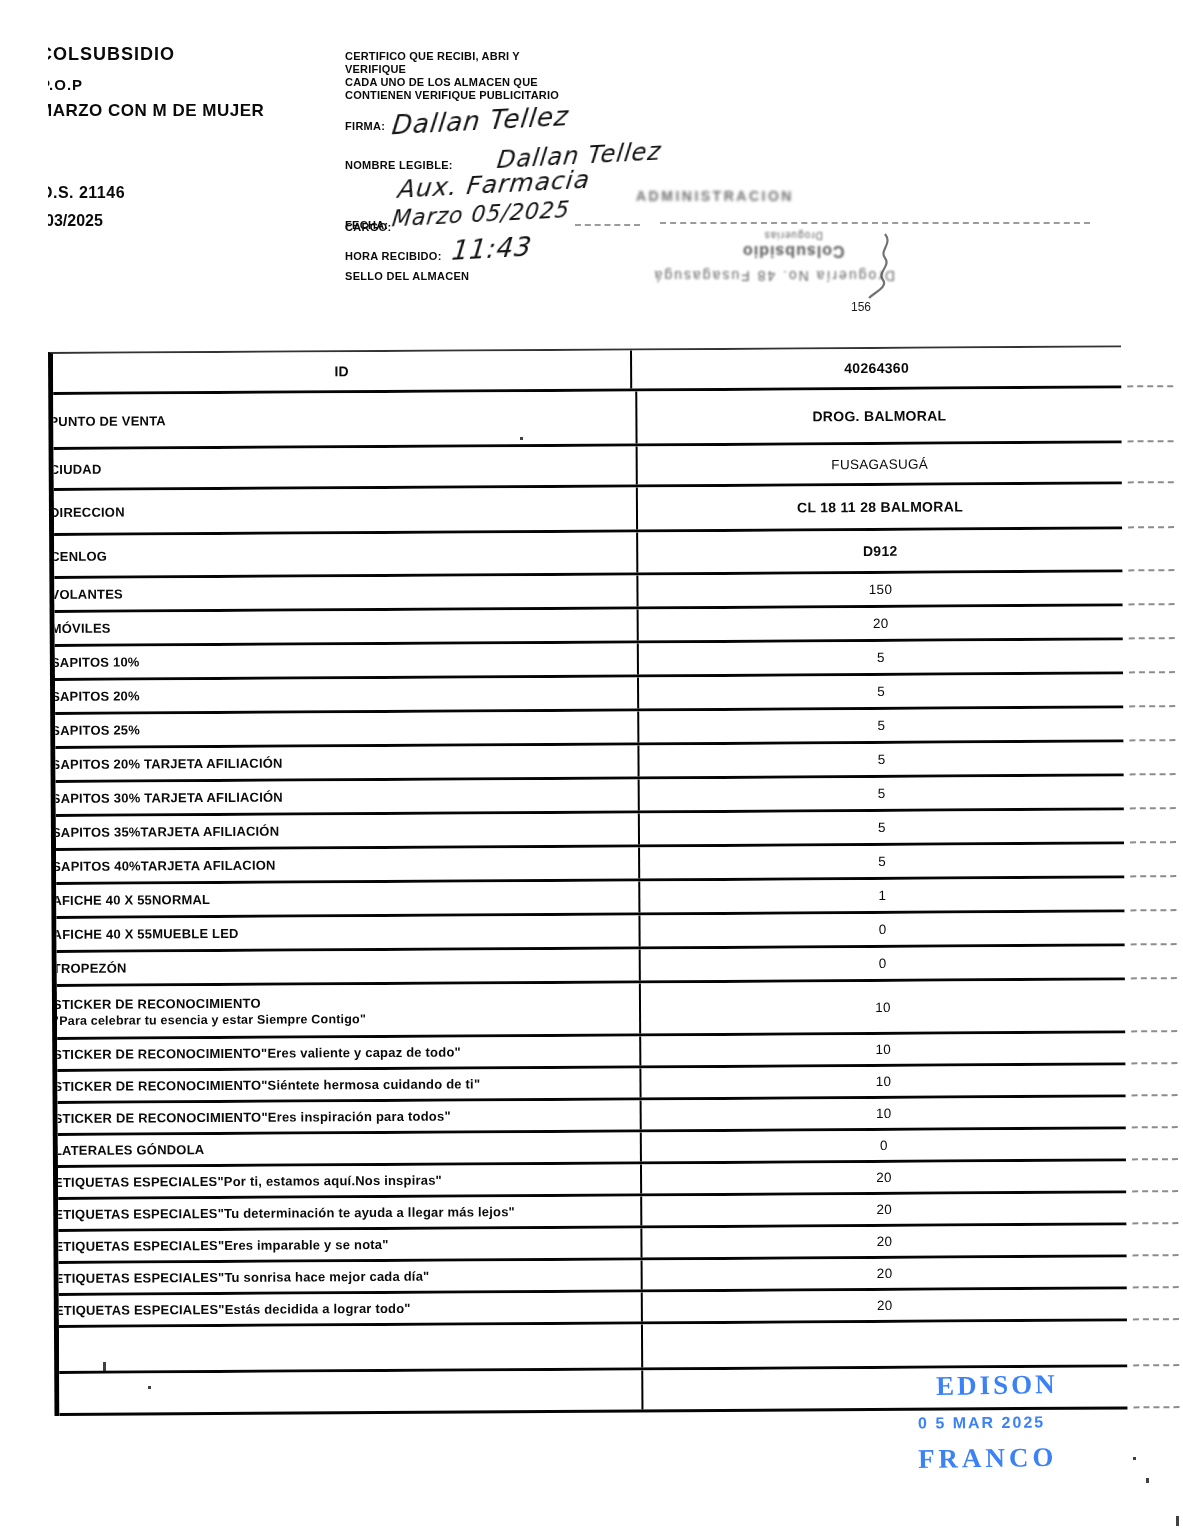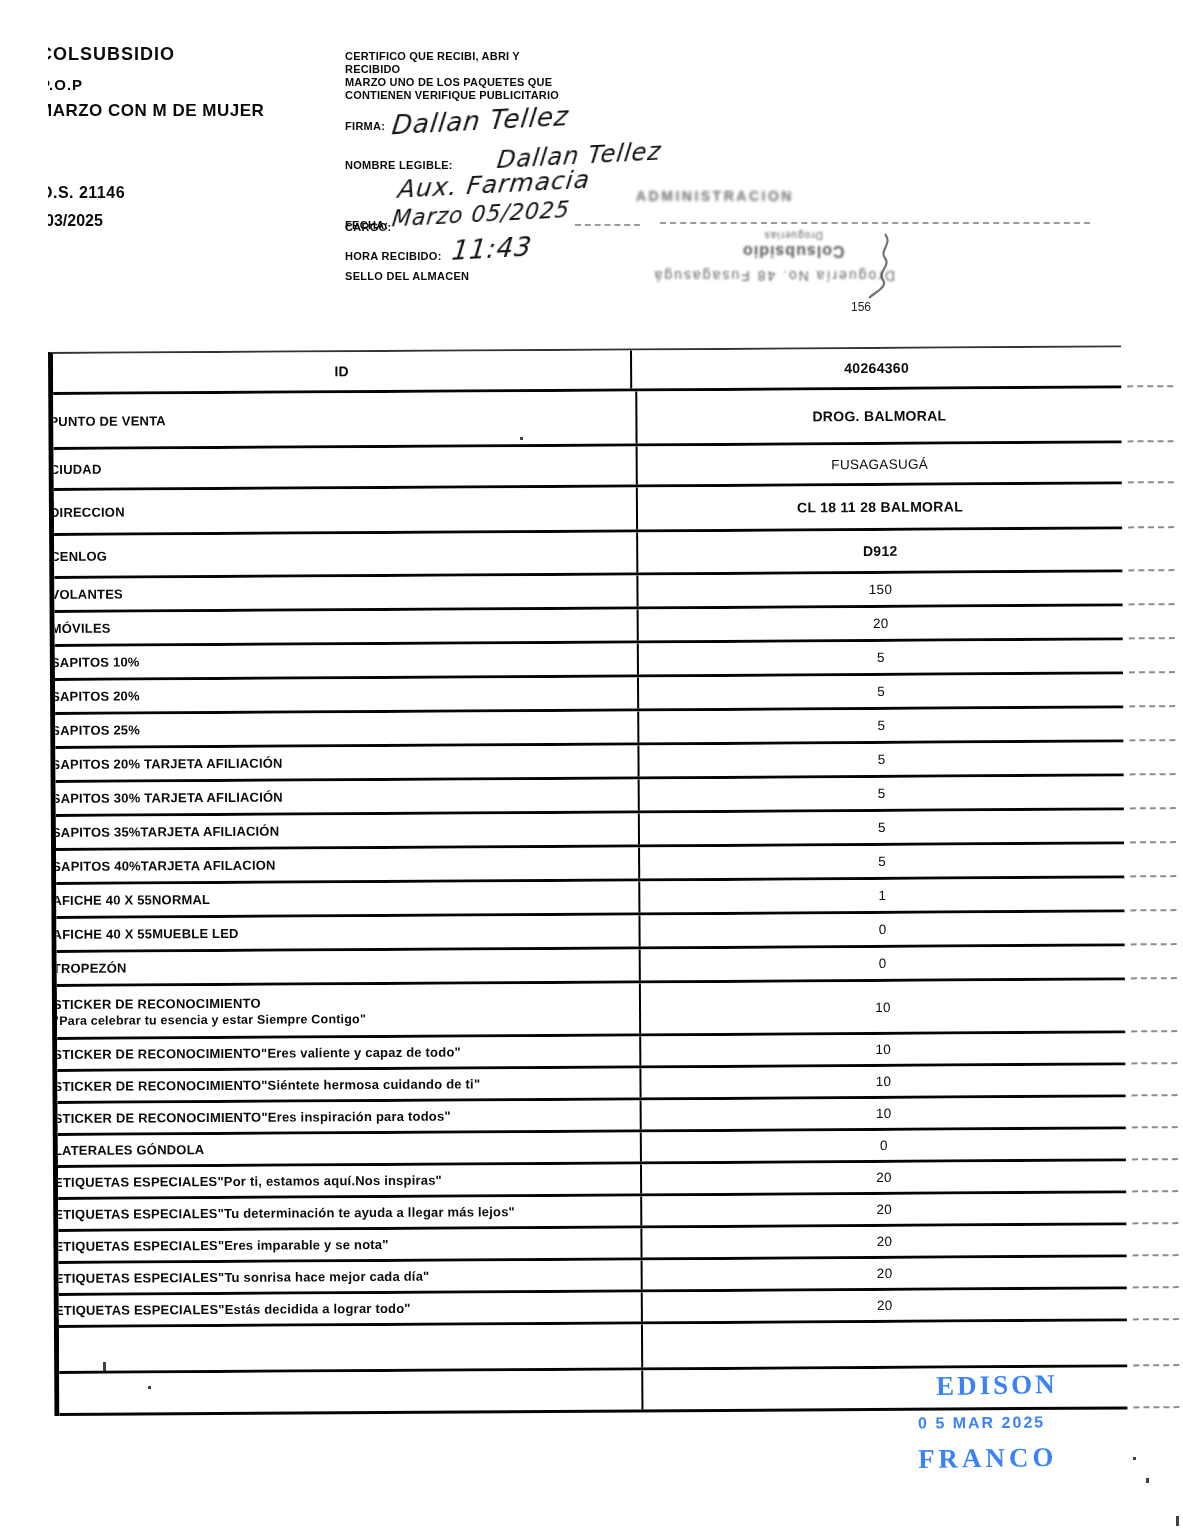--- a/index.html
+++ b/index.html
@@ -88,22 +88,22 @@
   <div class="hdr-left">
     <div class="clip company"><span>COLSUBSIDIO</span></div>
     <div class="clip program"><span>P.O.P</span></div>
     <div class="clip campaign"><span>MARZO CON M DE MUJER</span></div>
   </div>
   <div class="clip order"><span>O.S. 21146</span></div>
   <div class="clip period"><span>03/2025</span></div>
 
   <div class="hdr-mid">
     <div class="cert">CERTIFICO QUE RECIBI, ABRI Y</div>
-    <div class="cert">RECIBIDO</div>
-    <div class="cert">MARZO  UNO DE LOS PAQUETES QUE</div>
+    <div class="cert">VERIFIQUE</div>
+    <div class="cert">CADA  UNO DE LOS ALMACEN QUE</div>
     <div class="cert">CONTIENEN VERIFIQUE PUBLICITARIO</div>
   </div>
 
   <div class="field" style="top:120px;">FIRMA:</div>
   <div class="field" style="top:159px;">NOMBRE LEGIBLE:</div>
   <div class="field" style="top:197px;margin-top:24px;">CARGO:</div>
   <div class="field" style="top:219px;">FECHA:</div>
   <div class="field" style="top:250px;">HORA RECIBIDO:</div>
   <div class="field" style="top:270px;">SELLO DEL ALMACEN</div>
 

